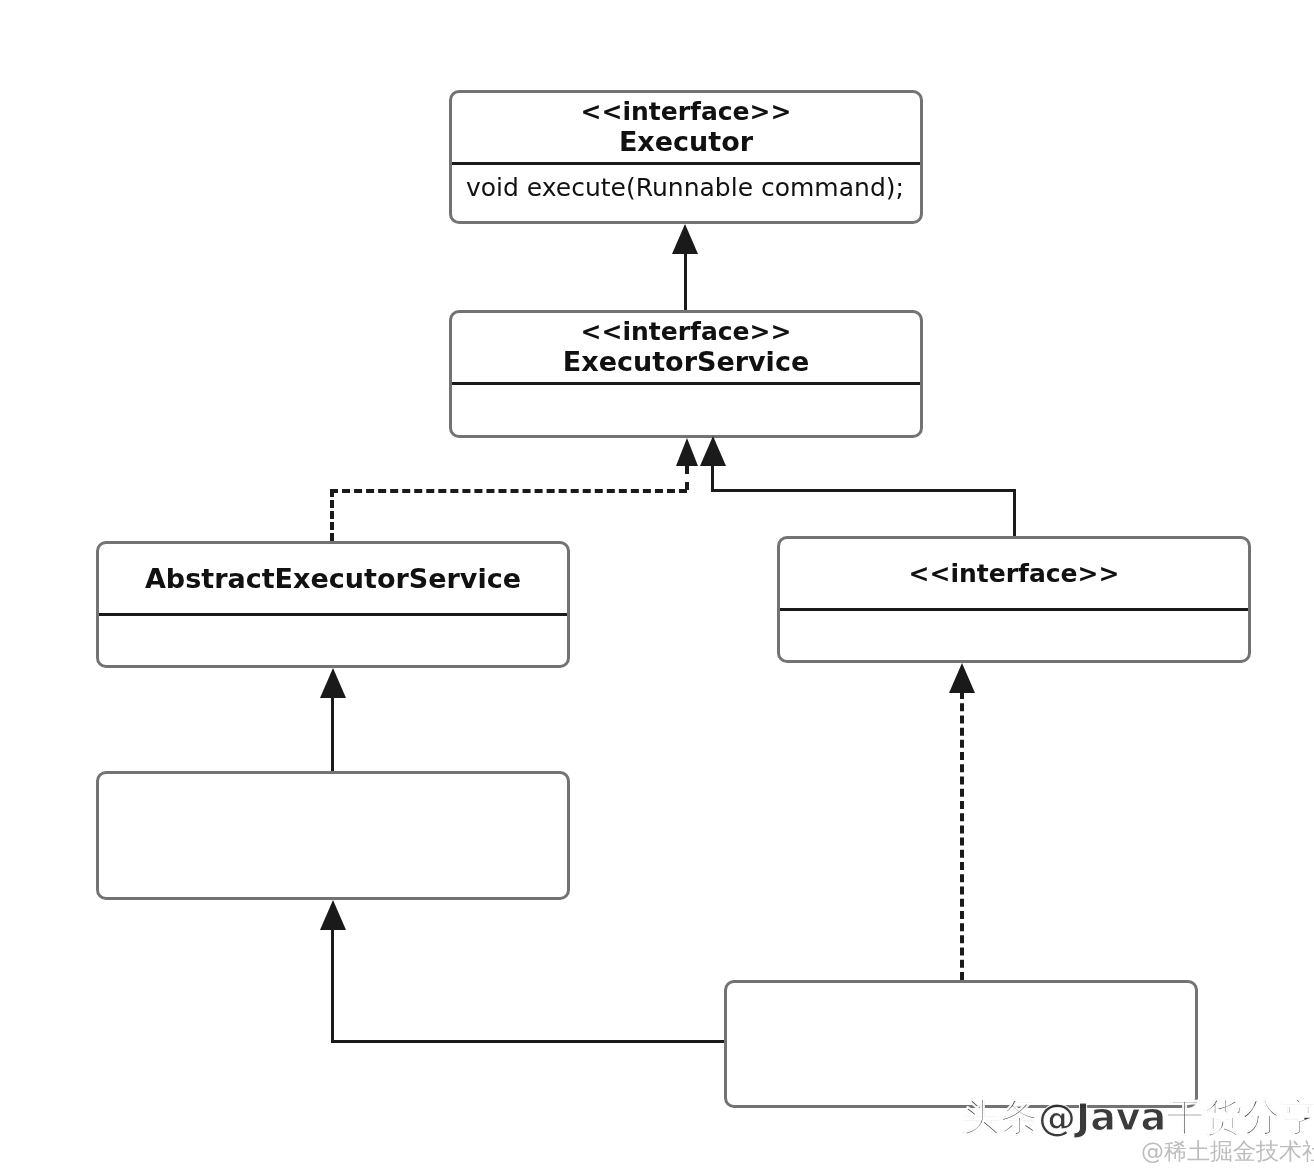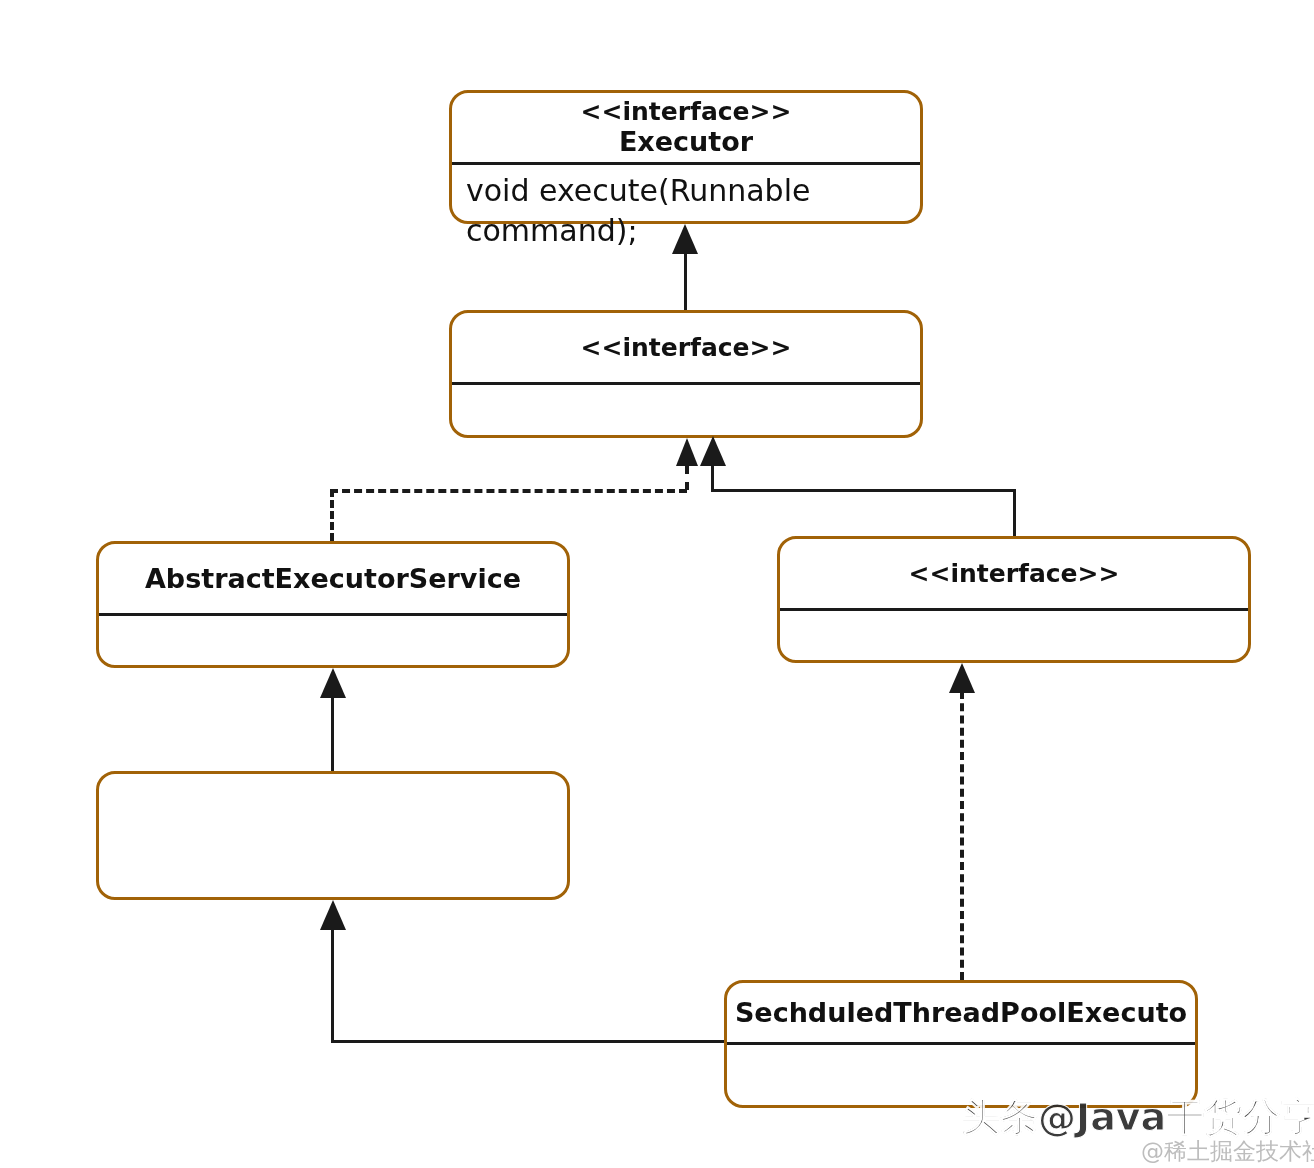--- a/index.html
+++ b/index.html
@@ -14,22 +14,22 @@
     height: 1168px;
     background: #ffffff;
     overflow: hidden;
     font-family: "DejaVu Sans", sans-serif;
   }
   
   .uml-box {
     position: absolute;
     box-sizing: border-box;
     background: #ffffff;
-    border: 3px solid #a16207;
-    border-radius: 19px;
+    border: 3px solid #737373;
+    border-radius: 10px;
     z-index: 5;
   }
   .uml-header {
     box-sizing: border-box;
     width: 100%;
     display: flex;
     flex-direction: column;
     align-items: center;
     justify-content: center;
     text-align: center;
@@ -56,21 +56,21 @@
     
     position: relative;
     width: 520px;
     text-align: center;
   }
   .uml-body {
     box-sizing: border-box;
     width: 100%;
     padding: 6px 14px 4px 14px;
     color: #111111;
-    font-size: 30px;
+    font-size: 25px;
     line-height: 1.32;
     text-align: left;
     font-weight: normal;
   }
   .uml-body.empty { padding: 0; }
   .seg-v {
     position: absolute;
     width: 0;
     border-left: 3px solid #1a1a1a;
     z-index: 2;
@@ -144,20 +144,21 @@
     </div>
     <div class="uml-body" style="height:56px;">void execute(Runnable command);</div>
   </div>
 
   <div class="seg-v" style="left:684px; top:252px; height:60px;"></div>
   <div class="arrow-up" style="left:672px; top:224px;"></div>
 
   <div class="uml-box" style="left:449px; top:310px; width:474px; height:128px;">
     <div class="uml-header with-divider" style="height:72px;">
       <div class="stereotype">&lt;&lt;interface&gt;&gt;</div>
+      <div class="classname">ExecutorService</div>
     </div>
     <div class="uml-body empty" style="height:50px;"></div>
   </div>
 
   <div class="arrow-up slim" style="left:676px; top:438px;"></div>
   <div class="seg-v dashed" style="left:685px; top:466px; height:24px;"></div>
   <div class="seg-h dashed" style="left:330px; top:489px; width:357px;"></div>
   <div class="seg-v dashed" style="left:330px; top:489px; height:52px;"></div>
 
   <div class="arrow-up" style="left:700px; top:436px;"></div>
@@ -187,22 +188,19 @@
 
   <div class="uml-box" style="left:96px; top:771px; width:474px; height:129px;">
     <div class="uml-body empty" style="height:50px;"></div>
   </div>
 
   <div class="arrow-up" style="left:320px; top:900px;"></div>
   <div class="seg-v" style="left:331px; top:928px; height:113px;"></div>
   <div class="seg-h" style="left:331px; top:1040px; width:395px;"></div>
 
   <div class="uml-box" style="left:724px; top:980px; width:474px; height:128px;">
-    <div class="uml-header with-divider" style="height:62px;">
-      <div class="classname overflow">SechduledThreadPoolExecuto</div>
-    </div>
     <div class="uml-body empty" style="height:60px;"></div>
   </div>
 
   <div class="wm-big wm-bold" style="left:962px; top:1092px;">头条@Java干货分享</div>
   <div class="wm-big wm-small" style="left:1141px; top:1136px;">@稀土掘金技术社区</div>
 
 </div>
 
 </body></html>

